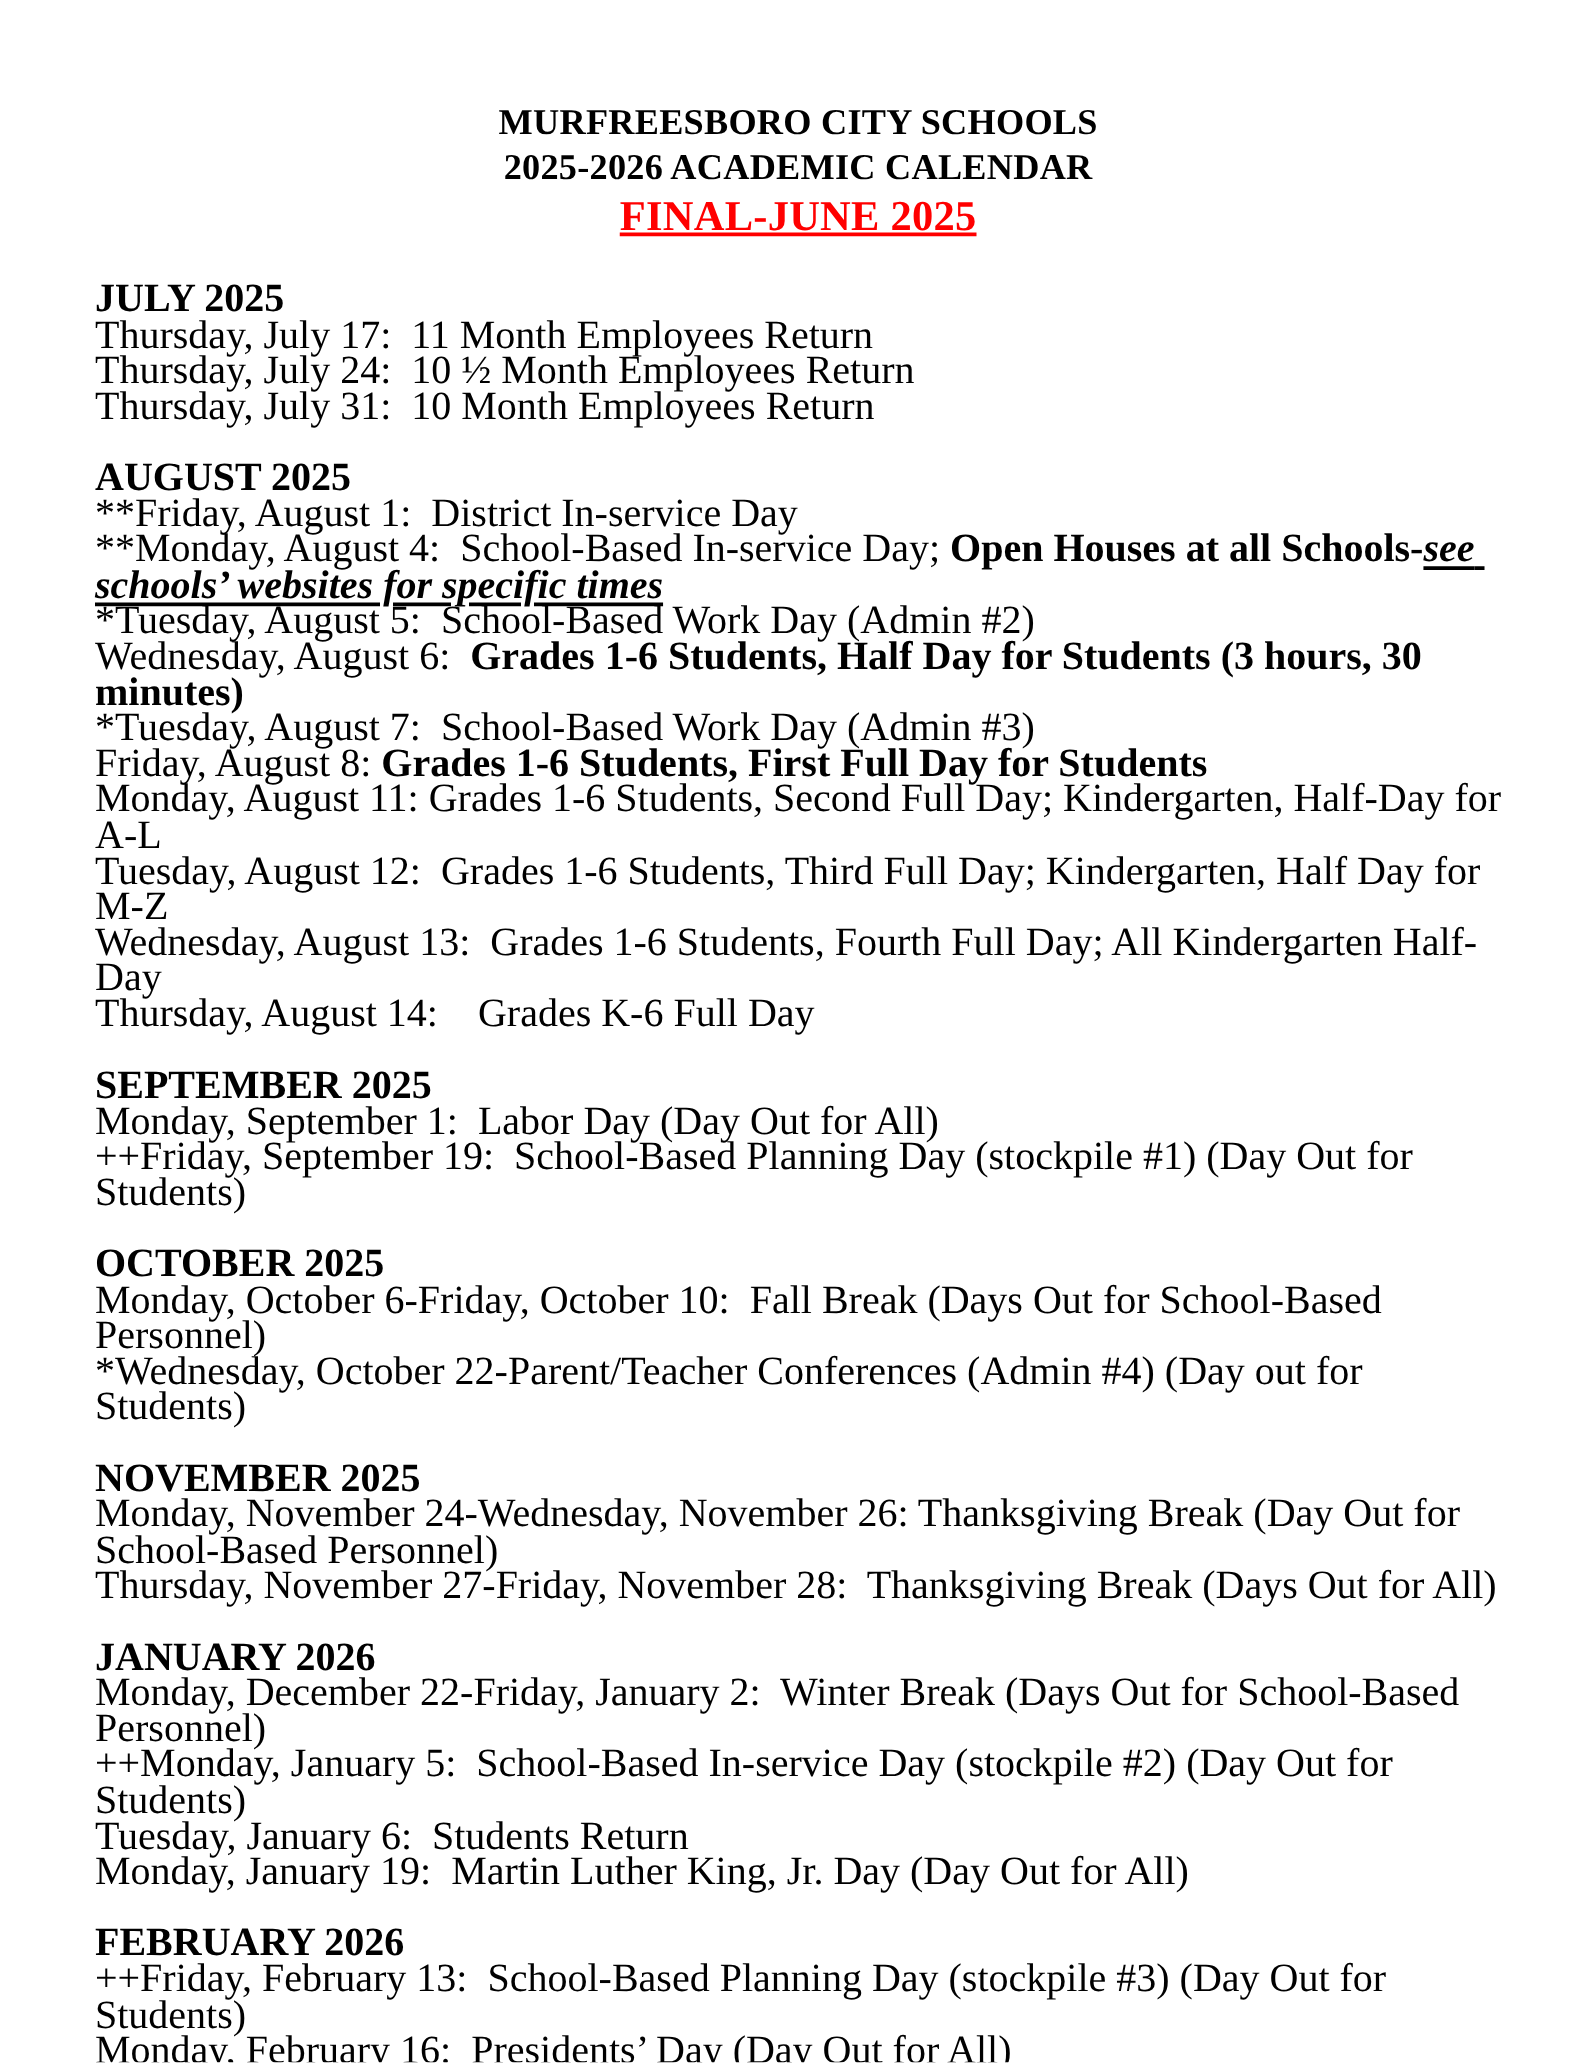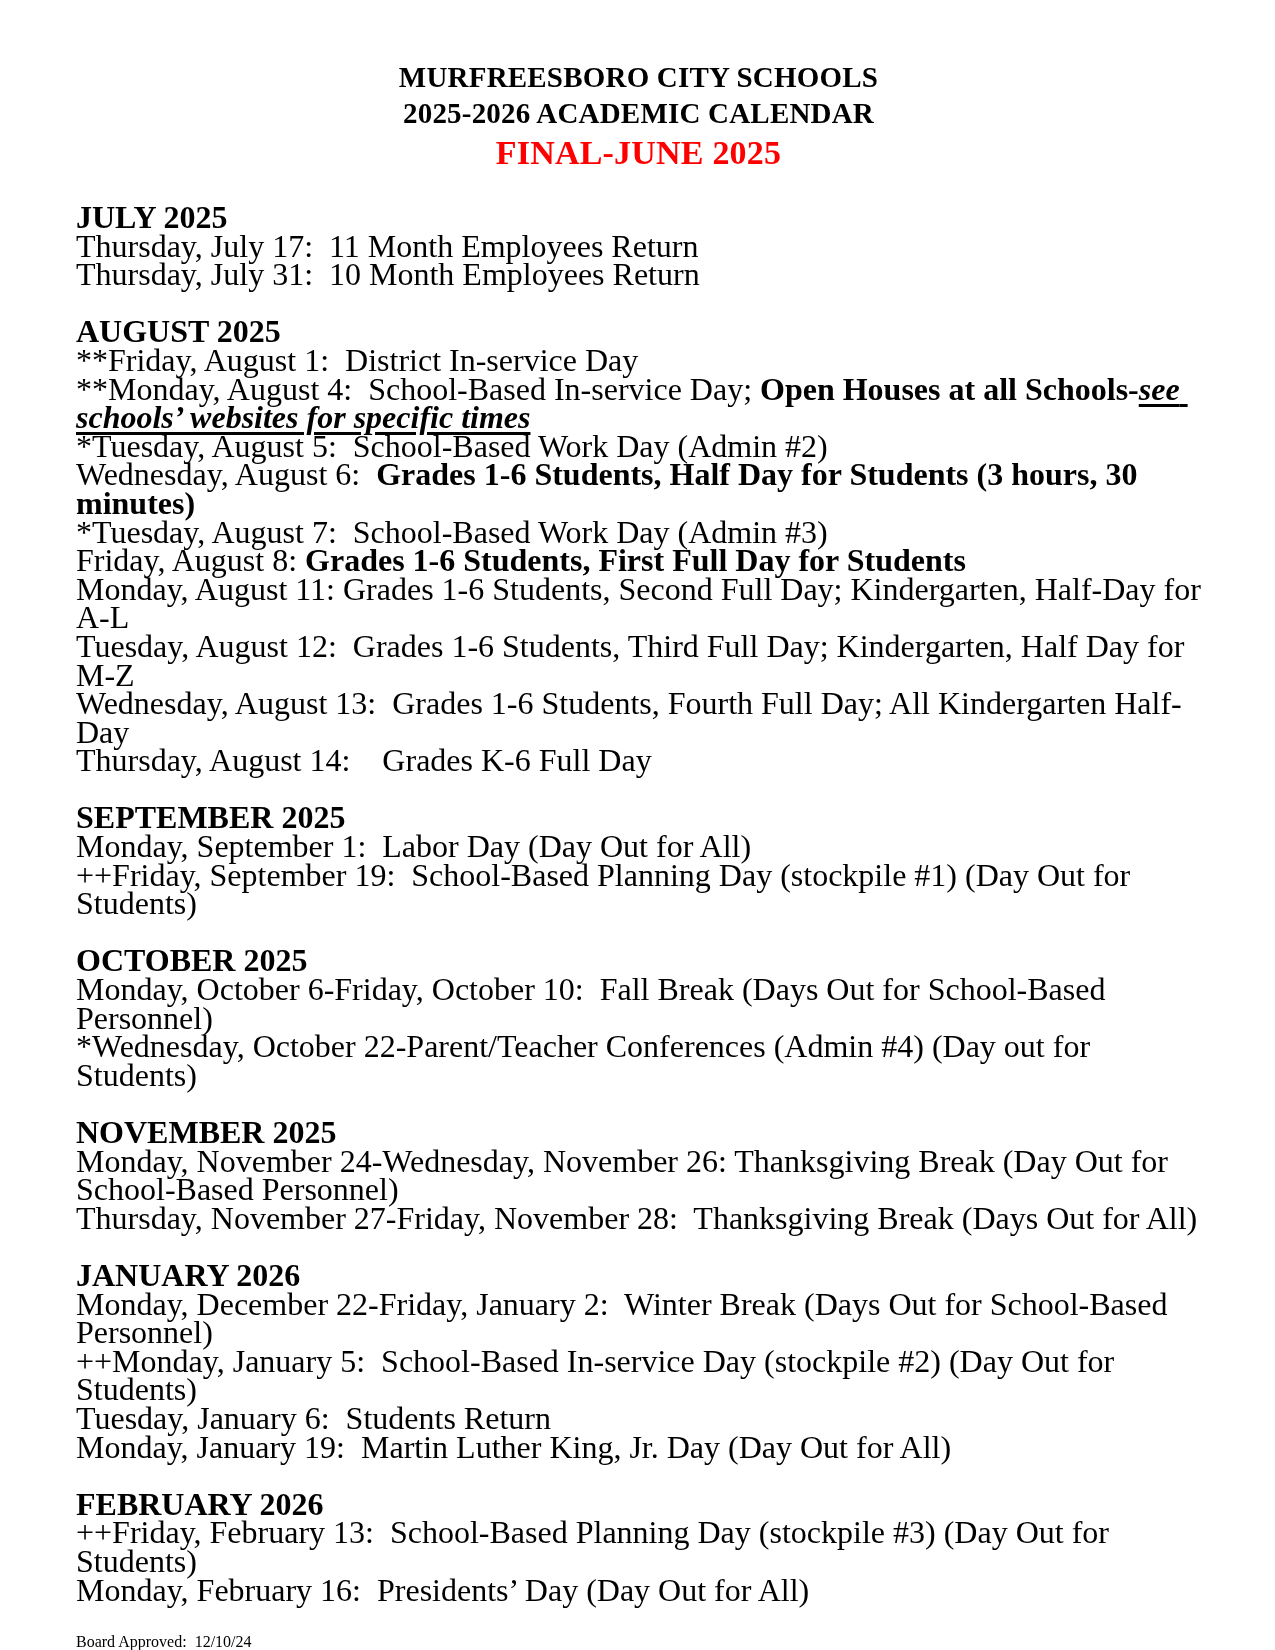--- a/index.html
+++ b/index.html
@@ -7,21 +7,21 @@
     padding: 0;
     background: #ffffff;
   }
   .page {
     position: relative;
     width: 1275px;
     height: 1650px;
     box-sizing: border-box;
     background: #ffffff;
     color: #000000;
-    padding: 59px 74px 0 76px;
+    padding: 80px 74px 0 76px;
     font-family: "Liberation Serif", "DejaVu Serif", serif;
     overflow: hidden;
   }
   .doc-header {
     text-align: center;
   }
   .title-line {
     font-size: 29px;
     font-weight: bold;
     line-height: 36px;
@@ -62,27 +62,28 @@
     margin-top: 28.6px;
   }
 </style>
 </head>
 <body>
 
 <div class="page">
   <div class="doc-header">
     <div class="title-line">MURFREESBORO CITY SCHOOLS</div>
     <div class="title-line">2025-2026 ACADEMIC CALENDAR</div>
-    <div class="title-line red" style="color: rgb(255, 0, 0);">FINAL-JUNE 2025</div>
+    <div class="title-line red" style="color: rgb(255, 0, 0); text-decoration: underline;">FINAL-JUNE 2025</div>
   </div>
 
   <div class="content">
       <div class="section">
         <p class="line month">JULY 2025</p>
         <p class="line"><span>Thursday, July 17:  11 Month Employees Return</span></p>
+        <p class="line"><span>Thursday, July 24:  10 ½ Month Employees Return</span></p>
         <p class="line"><span>Thursday, July 31:  10 Month Employees Return</span></p>
       </div>
       <div class="section">
         <p class="line month">AUGUST 2025</p>
         <p class="line"><span>**Friday, August 1:  District In-service Day</span></p>
         <p class="line"><span>**Monday, August 4:  School-Based In-service Day; </span><span class="b">Open Houses at all Schools-</span><span class="biu">see schools’ websites for specific times</span></p>
         <p class="line"><span>*Tuesday, August 5:  School-Based Work Day (Admin #2)</span></p>
         <p class="line"><span>Wednesday, August 6:  </span><span class="b">Grades 1-6 Students, Half Day for Students (3 hours, 30 minutes)</span></p>
         <p class="line"><span>*Tuesday, August 7:  School-Based Work Day (Admin #3)</span></p>
         <p class="line"><span>Friday, August 8: </span><span class="b">Grades 1-6 Students, First Full Day for Students</span></p>

